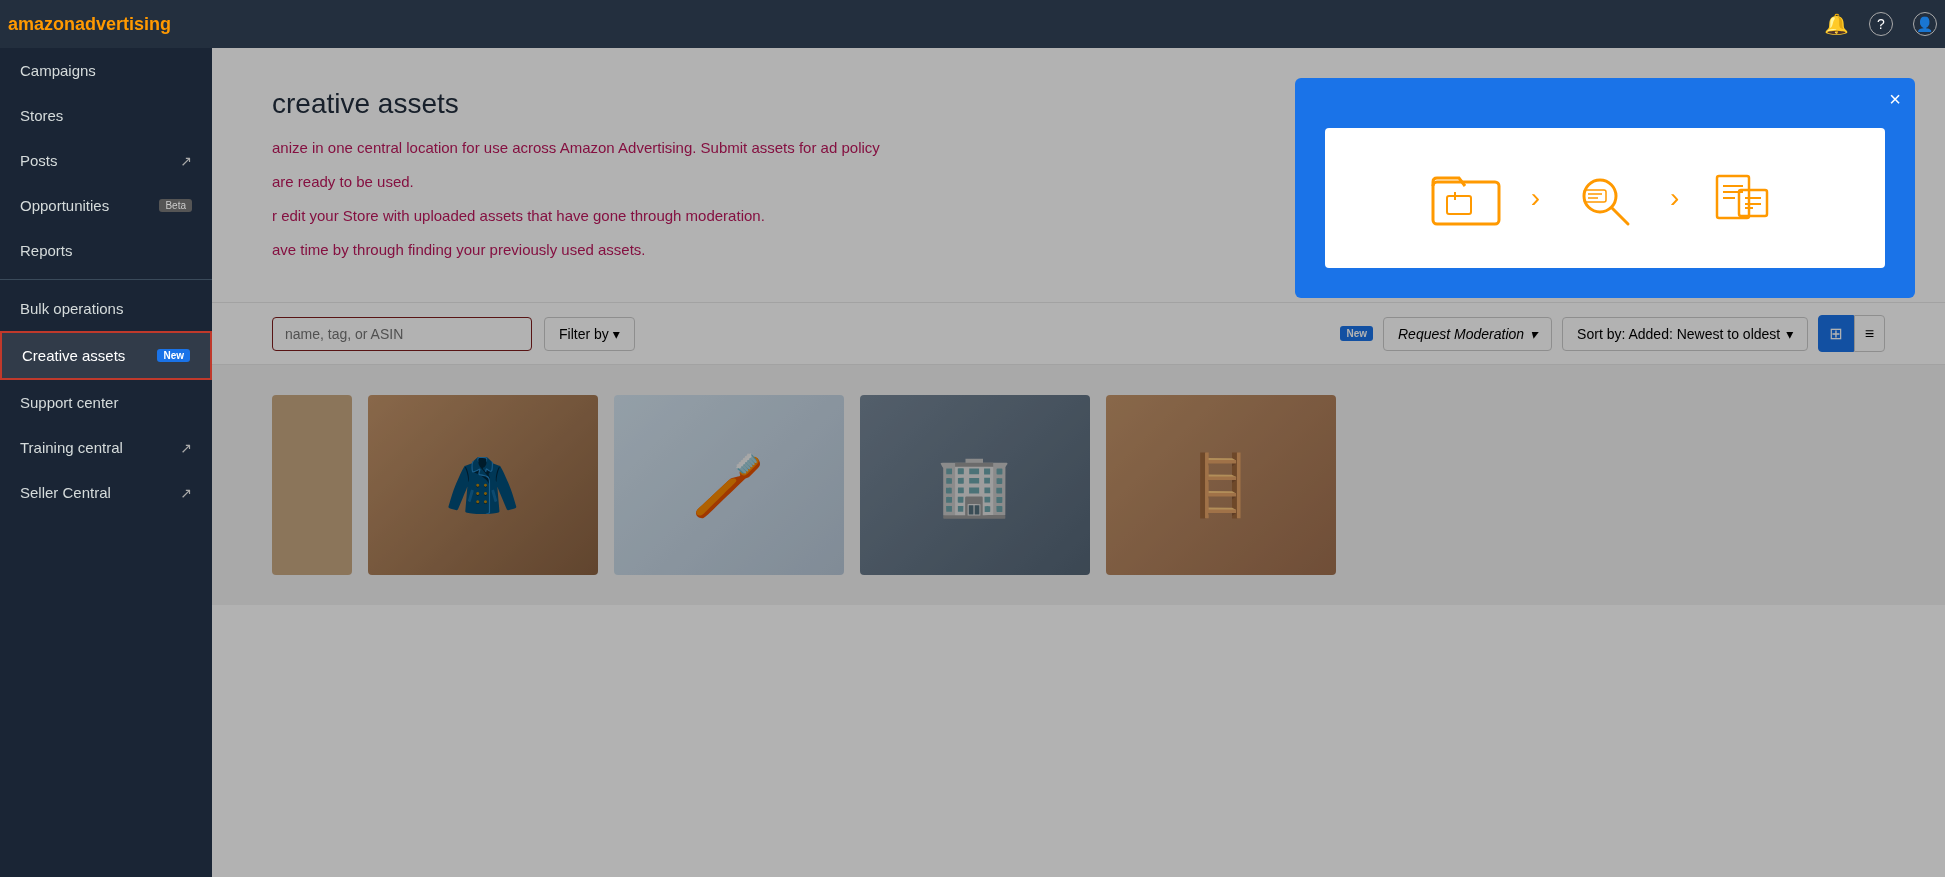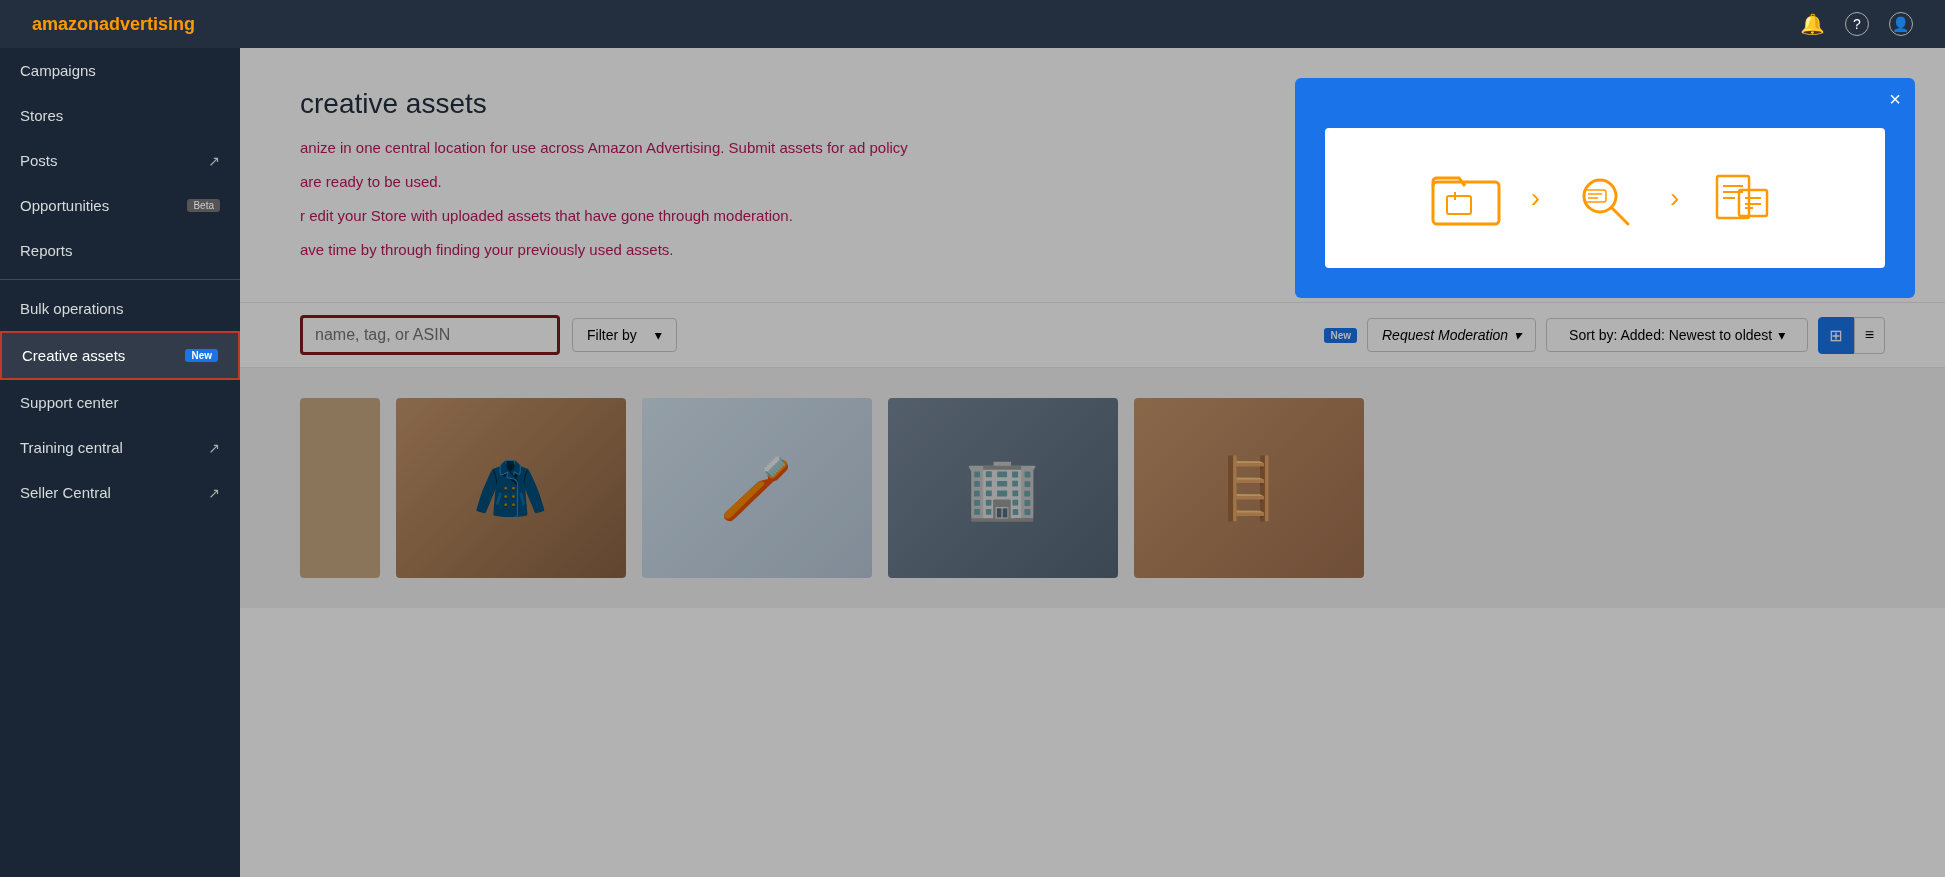--- a/index.html
+++ b/index.html
@@ -5,21 +5,21 @@
     * { margin: 0; padding: 0; box-sizing: border-box; }
     body { font-family: Arial, sans-serif; background: #f3f3f3; width: 1945px; height: 877px; overflow: hidden; display: flex; flex-direction: column; }
 
     
     .top-header {
       background: #232f3e;
       height: 48px;
       display: flex;
       align-items: center;
       justify-content: space-between;
-      padding: 0 32px;
+      padding: 0 8px;
       flex-shrink: 0;
     }
     .logo-area {
       display: flex;
       align-items: center;
     }
     .logo-amazon {
       color: white;
       font-size: 18px;
       font-weight: bold;
@@ -40,21 +40,21 @@
 
     
     .main-layout {
       display: flex;
       flex: 1;
       overflow: hidden;
     }
 
     
     .sidebar {
-      width: 240px;
+      width: 212px;
       background: #1a2535;
       color: white;
       flex-shrink: 0;
       display: flex;
       flex-direction: column;
       overflow-y: auto;
     }
     .sidebar-item {
       display: flex;
       align-items: center;
@@ -124,37 +124,37 @@
     .toolbar {
       display: flex;
       align-items: center;
       padding: 12px 60px;
       background: #fff;
       border-top: 1px solid #e8e8e8;
       border-bottom: 1px solid #e8e8e8;
       gap: 12px;
     }
     .search-input {
-      border: 3px solid #7f1d1d;
+      border: 1px solid #7f1d1d;
       border-radius: 4px;
       padding: 8px 12px;
-      font-size: 16px;
+      font-size: 14px;
       width: 260px;
       color: #c2410c;
     }
     .filter-btn {
       border: 1px solid #ccc;
       background: white;
       border-radius: 4px;
       padding: 8px 14px;
       font-size: 14px;
       cursor: pointer;
       display: flex;
       align-items: center;
-      gap: 18px;
+      gap: 4px;
     }
     .toolbar-right {
       margin-left: auto;
       display: flex;
       align-items: center;
       gap: 10px;
     }
     .new-badge-inline {
       background: #1a73e8;
       color: white;
@@ -172,21 +172,21 @@
       cursor: pointer;
       display: flex;
       align-items: center;
       gap: 6px;
       font-style: italic;
     }
     .sort-btn {
       border: 1px solid #ccc;
       background: white;
       border-radius: 4px;
-      padding: 8px 22px;
+      padding: 8px 14px;
       font-size: 14px;
       cursor: pointer;
       display: flex;
       align-items: center;
       gap: 6px;
     }
     .view-grid-btn {
       border: 1px solid #1a73e8;
       background: #1a73e8;
       color: white;

